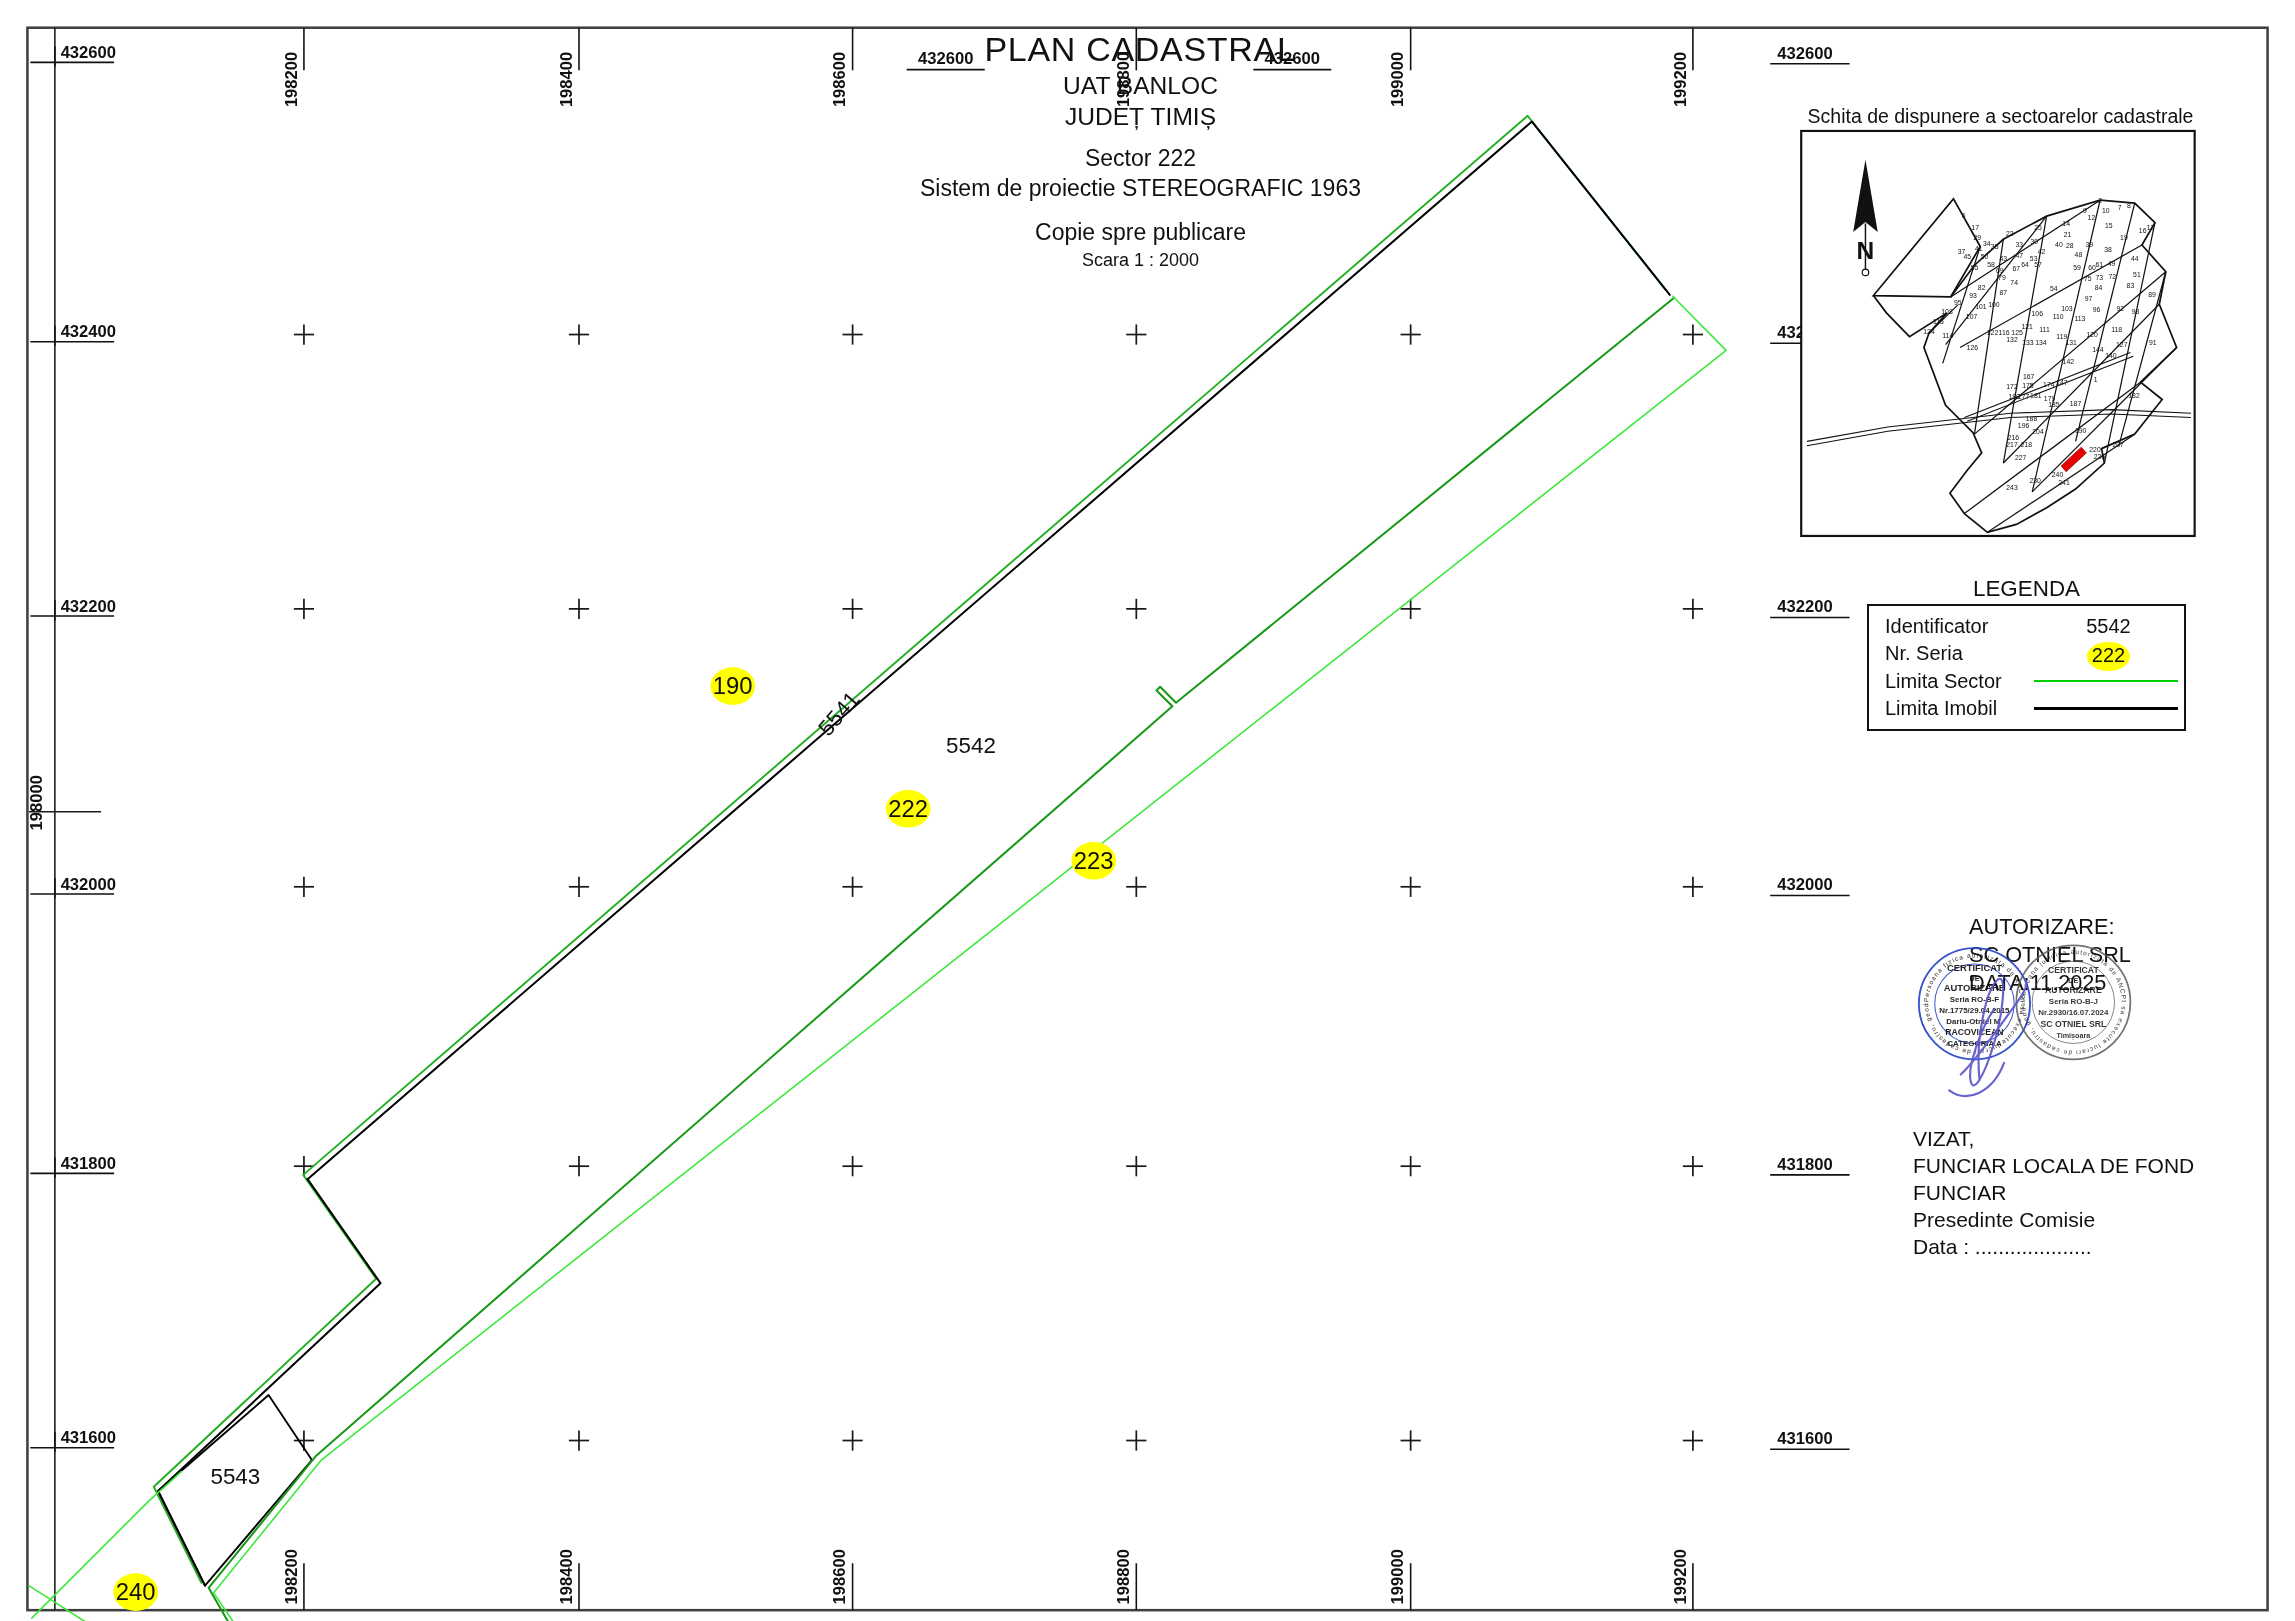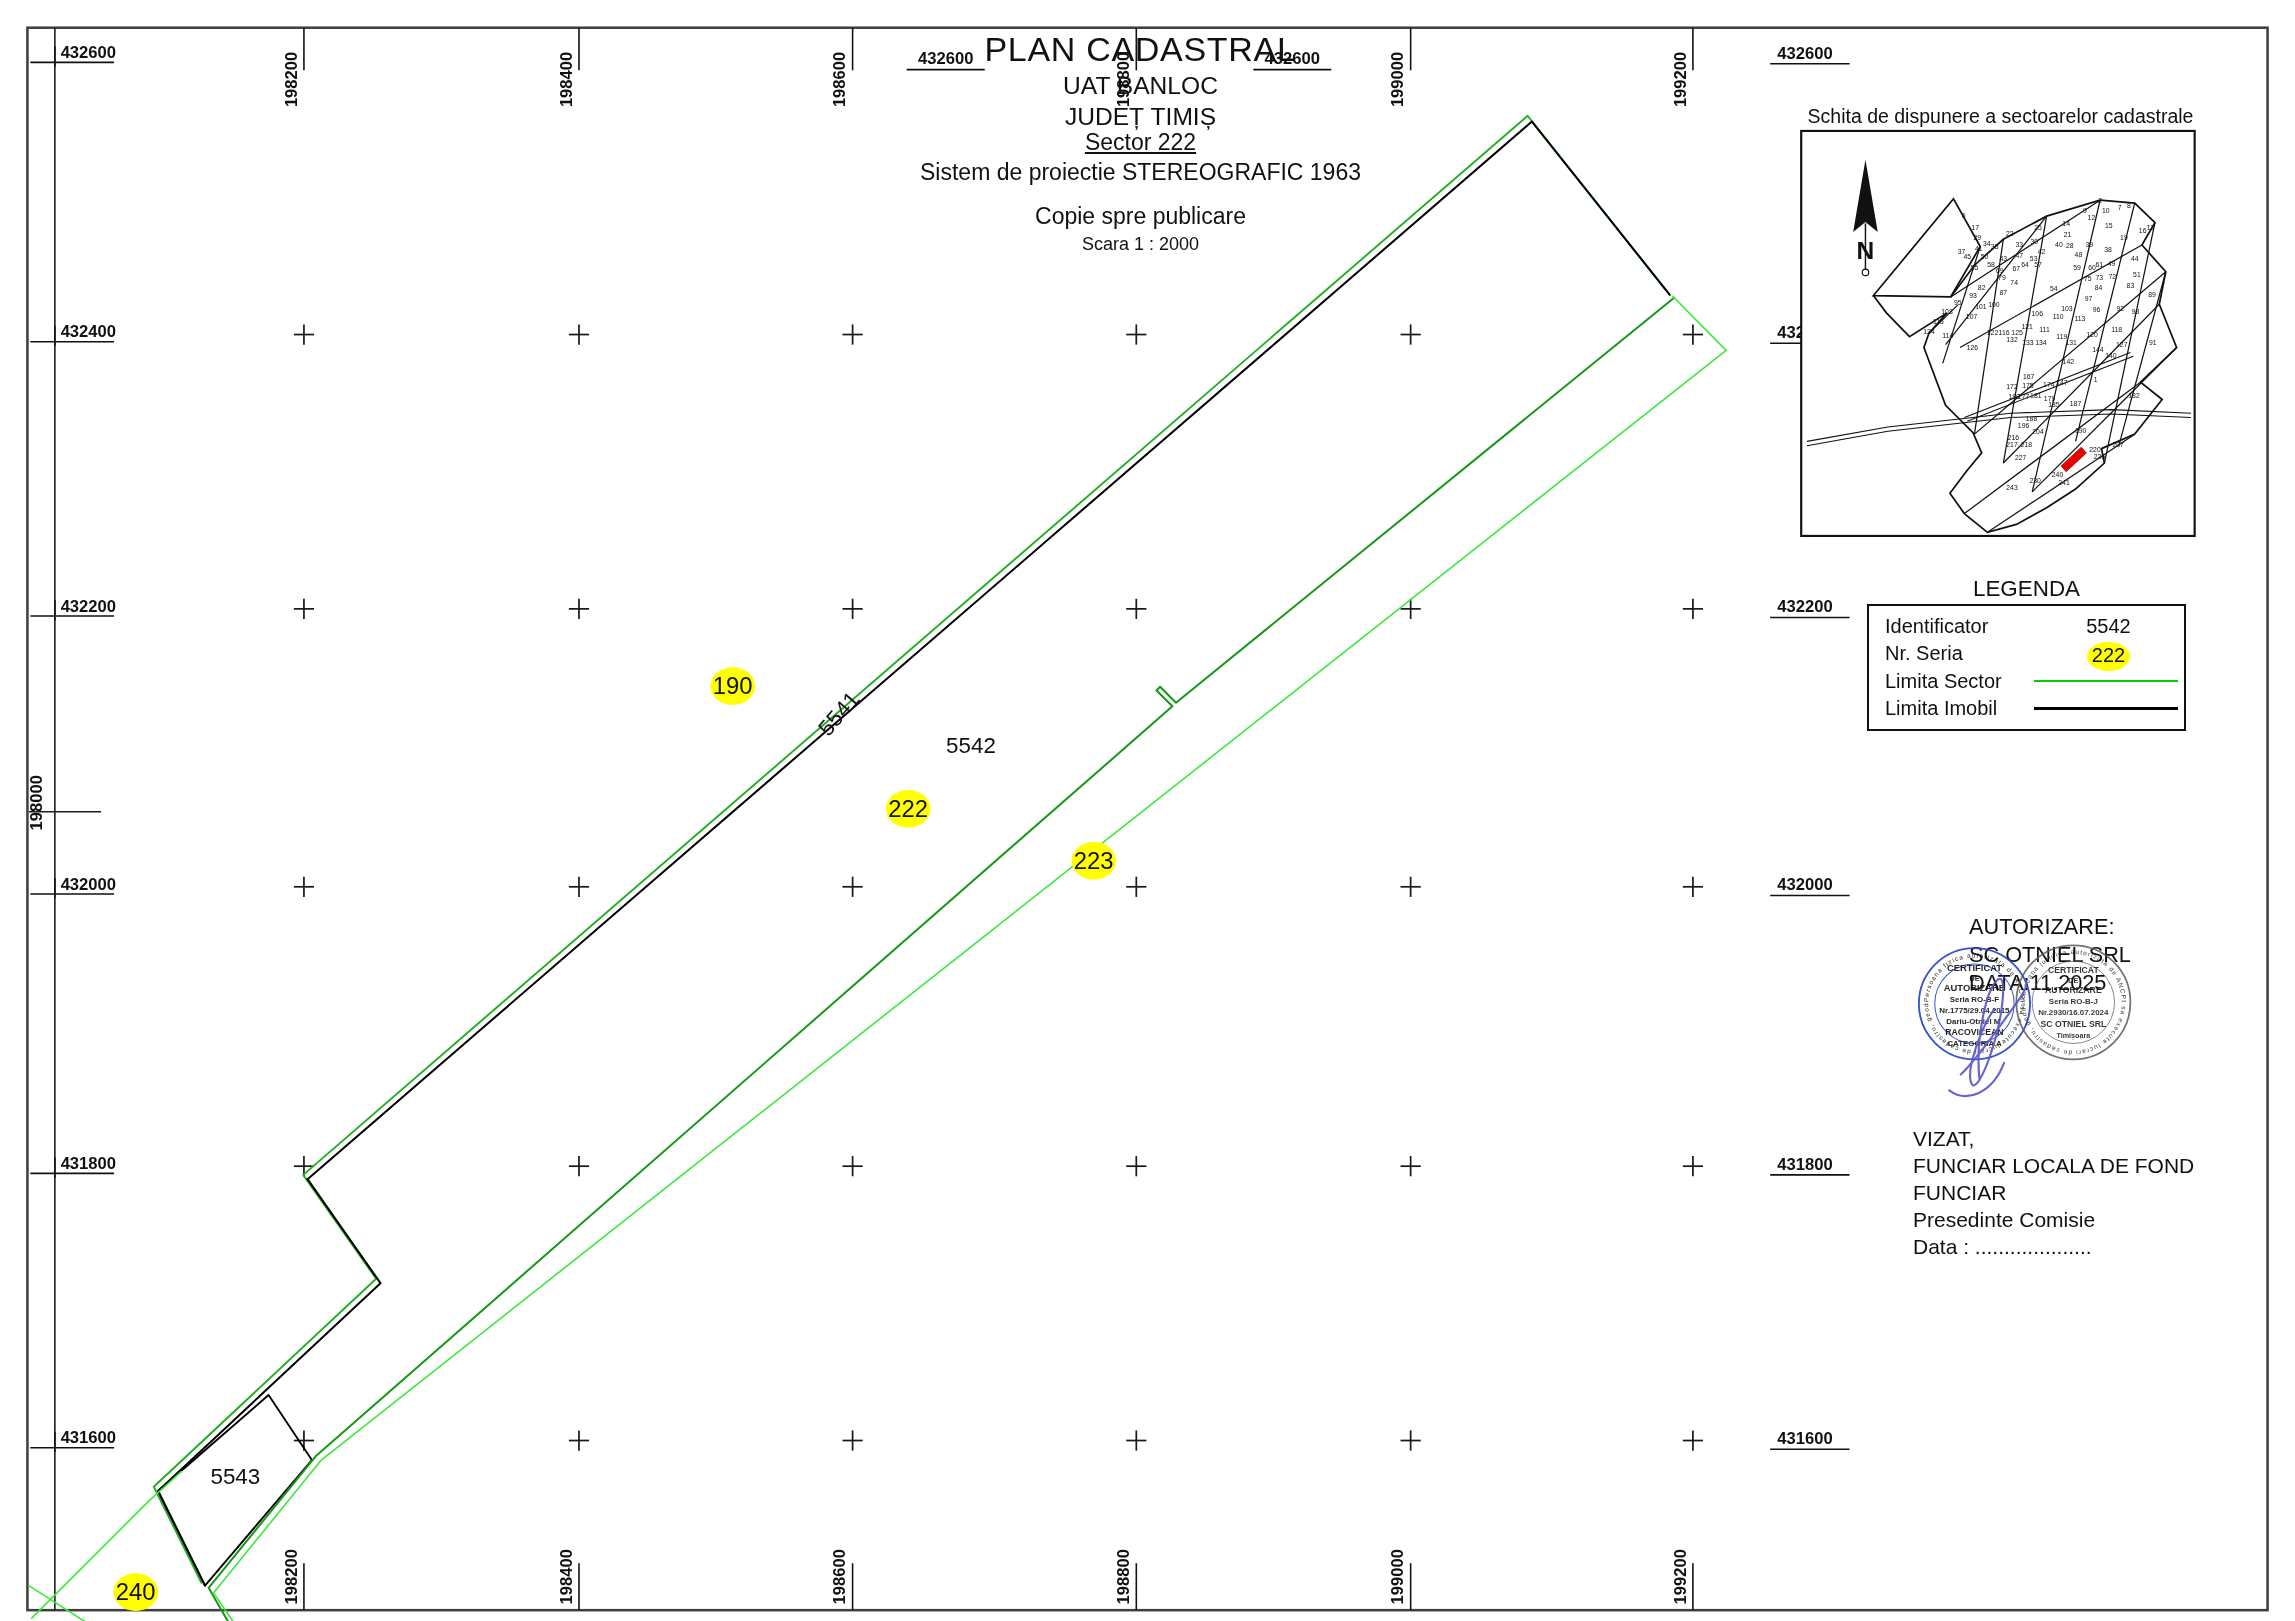--- a/index.html
+++ b/index.html
@@ -7,21 +7,21 @@
         font-family:"Liberation Sans",sans-serif;color:#111;overflow:hidden;}
   #mapsvg{position:absolute;left:0;top:0;z-index:2;pointer-events:none;}
   .txt{position:absolute;z-index:1;}
   svg text{font-family:"Liberation Sans",sans-serif;fill:#111;}
 
   
   .title-block{left:841px;top:30px;width:599px;text-align:center;line-height:1.12;}
   .tb1{font-size:34px;letter-spacing:0.7px;}
   .tb2{font-size:24.6px;margin-top:4.3px;}
   .tb3{font-size:24.6px;margin-top:2.9px;}
-  .tb4{font-size:23px;margin-top:0;text-decoration:underline;}
+  .tb4{font-size:23px;margin-top:16px;}
   .tb5{font-size:23px;margin-top:4.3px;}
   .tb6{font-size:23px;margin-top:18px;}
   .tb7{font-size:18px;margin-top:4.3px;}
 
   .schita-title{left:1791px;top:105px;width:419px;text-align:center;font-size:19.5px;}
 
   .legend-title{left:1867px;top:576px;width:319px;text-align:center;font-size:22.4px;}
   .legend-box{left:1867px;top:604px;width:319px;height:127px;border:2.2px solid #111;box-sizing:border-box;padding-top:6px;}
   .lg-row{position:relative;height:27.4px;}
   .lg-label{position:absolute;left:16px;top:2.9px;font-size:20px;}

